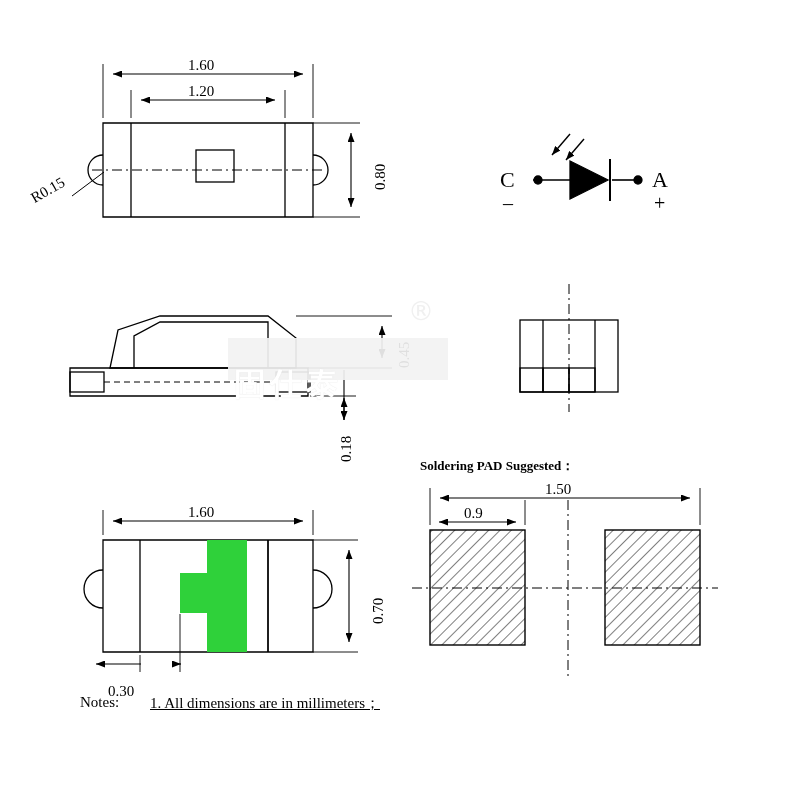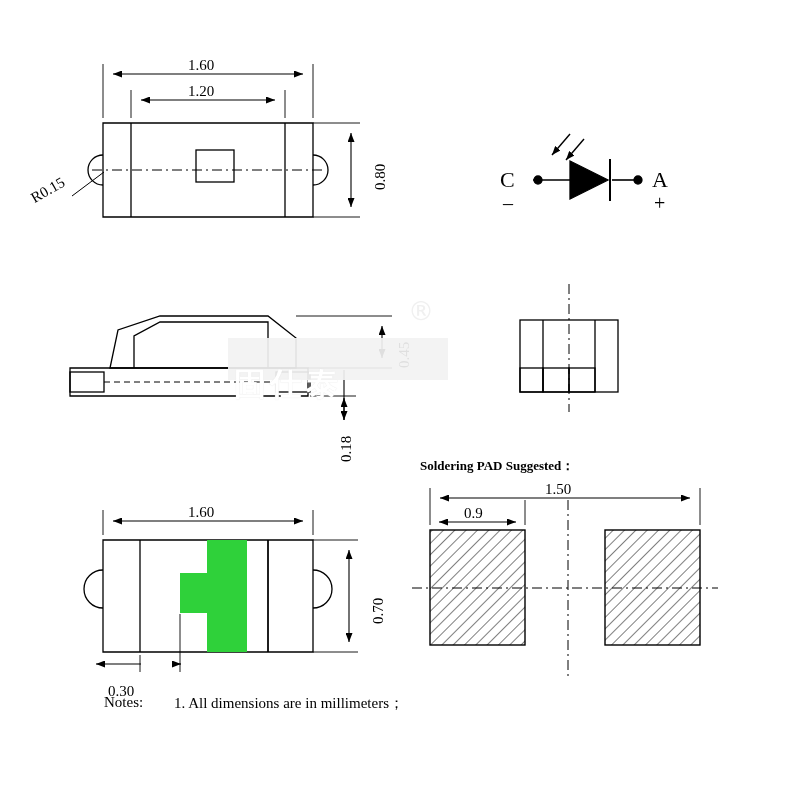--- a/index.html
+++ b/index.html
@@ -39,21 +39,20 @@
   }
   .sign {
     font-size: 20px;
   }
   .heading {
     font-size: 13px;
     font-weight: bold;
   }
   .notes {
     font-size: 15px;
-    margin-left: 24px;
   }
   .watermark {
     position: absolute;
     left: 228px;
     top: 296px;
     width: 250px;
     height: 90px;
     pointer-events: none;
   }
   .wm-bar {
@@ -266,21 +265,21 @@
 
   <div class="lbl dim" style="left:188px; top:504px;">1.60</div>
   <div class="lbl dim lbl-v" style="left:370px; top:624px; transform:rotate(-90deg);">0.70</div>
   <div class="lbl dim" style="left:108px; top:656px;margin-top:27px;">0.30</div>
 
   <div class="lbl heading" style="left:420px; top:457px;">Soldering PAD Suggested：</div>
   <div class="lbl dim" style="left:545px; top:481px;text-align:right;">1.50</div>
   <div class="lbl dim" style="left:464px; top:505px;">0.9</div>
 
   <div class="lbl notes" style="left:80px; top:694px;">Notes:</div>
-  <div class="lbl notes" style="left:150px; top:694px;">1. All dimensions are in millimeters；</div>
+  <div class="lbl notes" style="left:150px; top:694px;text-decoration:underline;">1. All dimensions are in millimeters；</div>
 
   <div class="watermark">
     <div class="wm-bar"></div>
     <div class="wm-text">固仕泰</div>
     <div class="wm-reg">®</div>
   </div>
 
 </div>
 
 </body></html>

